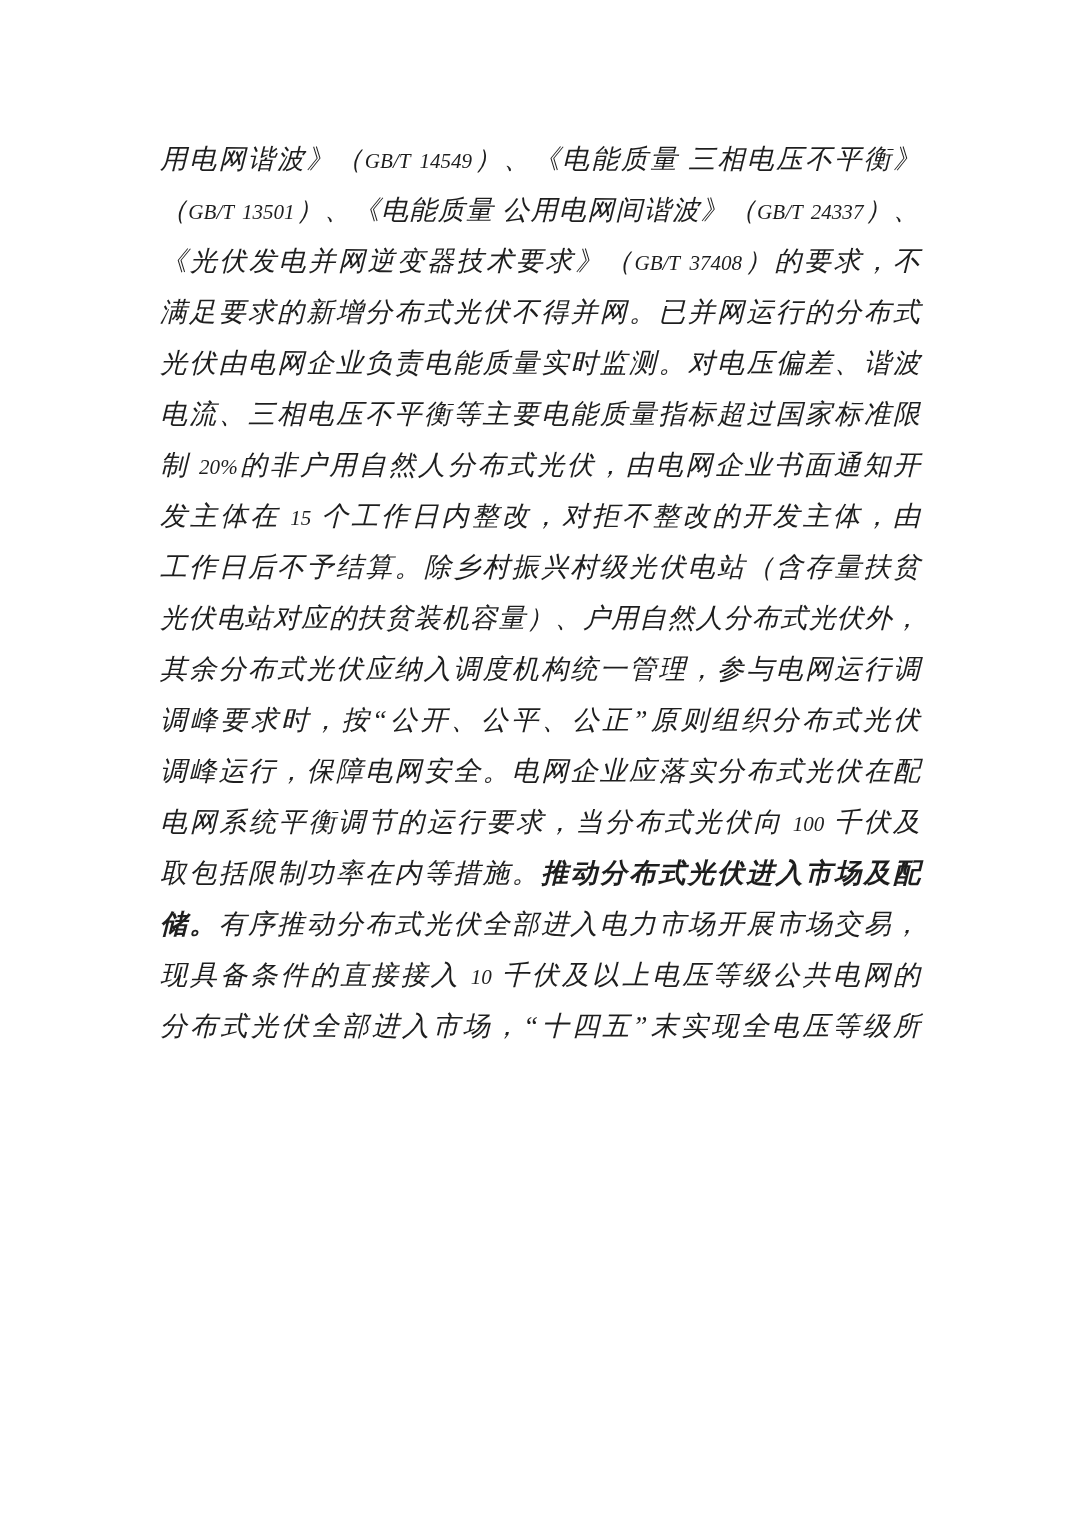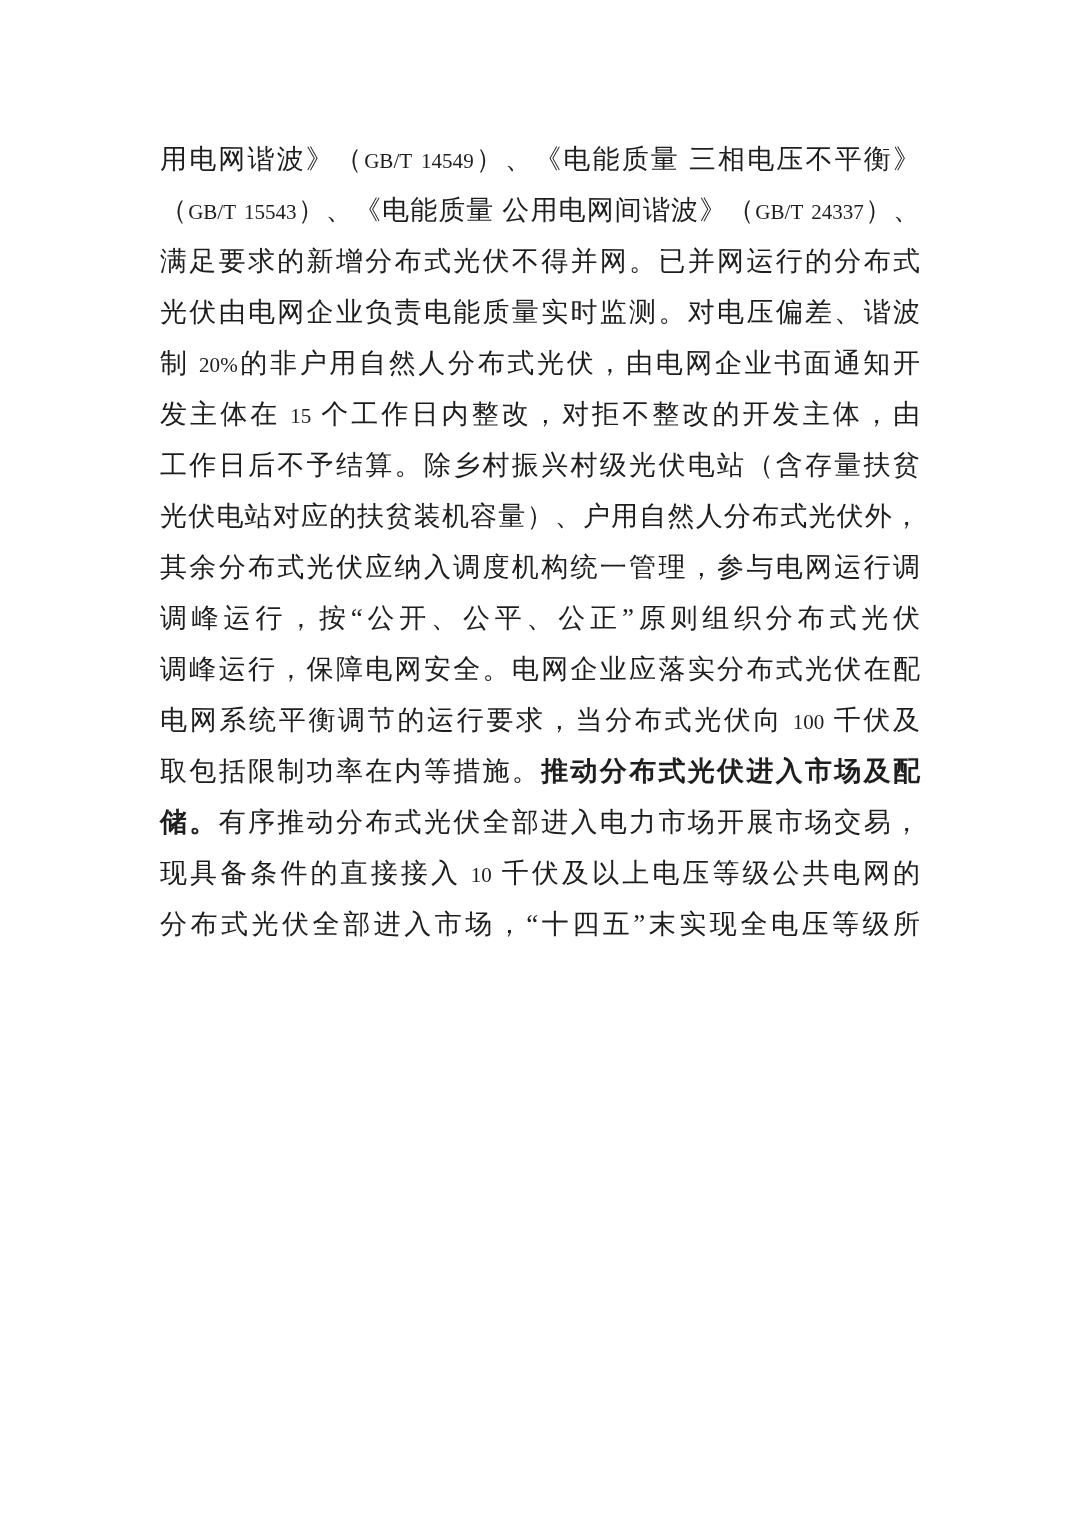--- a/index.html
+++ b/index.html
@@ -14,20 +14,21 @@
     overflow: hidden;
     font-family: "Liberation Serif", "DejaVu Serif", serif;
   }
   .doc-page {
     position: absolute;
     left: 0;
     top: 0;
     width: 1080px;
     height: 1527px;
     background: #ffffff;
+    font-style: italic;
   }
   .text-block {
     position: absolute;
     left: 160px;
     top: 134px;
     width: 760px;
     color: #1e1e1e;
     font-size: 27px;
     line-height: 51px;
   }
@@ -47,29 +48,31 @@
     font-size: 0.78em;
     font-family: "Liberation Serif", "DejaVu Serif", serif;
   }
 </style>
 </head>
 <body>
 
 <div class="doc-page">
   <div class="text-block">
       <div class="text-line"><span class="seg">用电网谐波》（<span class="latin">GB/T</span> <span class="latin">14549</span>）、《电能质量 三相电压不平衡》</span></div>
-      <div class="text-line"><span class="seg">（<span class="latin">GB/T</span> <span class="latin">15543</span>）、《电能质量 公用电网间谐波》（<span class="latin">GB/T</span> <span class="latin">24337</span>）、</span></div>
+      <div class="text-line"><span class="seg">（<span class="latin">GB/T</span> <span class="latin">13501</span>）、《电能质量 公用电网间谐波》（<span class="latin">GB/T</span> <span class="latin">24337</span>）、</span></div>
+      <div class="text-line"><span class="seg">《光伏发电并网逆变器技术要求》（<span class="latin">GB/T</span> <span class="latin">37408</span>）的要求，不</span></div>
       <div class="text-line"><span class="seg">满足要求的新增分布式光伏不得并网。已并网运行的分布式</span></div>
       <div class="text-line"><span class="seg">光伏由电网企业负责电能质量实时监测。对电压偏差、谐波</span></div>
+      <div class="text-line"><span class="seg">电流、三相电压不平衡等主要电能质量指标超过国家标准限</span></div>
       <div class="text-line"><span class="seg">制 <span class="latin">20%</span>的非户用自然人分布式光伏，由电网企业书面通知开</span></div>
       <div class="text-line"><span class="seg">发主体在 <span class="latin">15</span> 个工作日内整改，对拒不整改的开发主体，由</span></div>
       <div class="text-line"><span class="seg">工作日后不予结算。除乡村振兴村级光伏电站（含存量扶贫</span></div>
       <div class="text-line"><span class="seg">光伏电站对应的扶贫装机容量）、户用自然人分布式光伏外，</span></div>
       <div class="text-line"><span class="seg">其余分布式光伏应纳入调度机构统一管理，参与电网运行调</span></div>
-      <div class="text-line"><span class="seg">调峰运行，按“公开、公平、公正”原则组织分布式光伏</span></div>
+      <div class="text-line"><span class="seg">调峰要求时，按“公开、公平、公正”原则组织分布式光伏</span></div>
       <div class="text-line"><span class="seg">调峰运行，保障电网安全。电网企业应落实分布式光伏在配</span></div>
       <div class="text-line"><span class="seg">电网系统平衡调节的运行要求，当分布式光伏向 <span class="latin">100</span> 千伏及</span></div>
       <div class="text-line"><span class="seg">取包括限制功率在内等措施。</span><span class="seg bold">推动分布式光伏进入市场及配</span></div>
       <div class="text-line"><span class="seg bold">储。</span><span class="seg">有序推动分布式光伏全部进入电力市场开展市场交易，</span></div>
       <div class="text-line"><span class="seg">现具备条件的直接接入 <span class="latin">10</span> 千伏及以上电压等级公共电网的</span></div>
       <div class="text-line"><span class="seg">分布式光伏全部进入市场，“十四五”末实现全电压等级所</span></div>
     </div>
 </div>
 
 </body></html>

